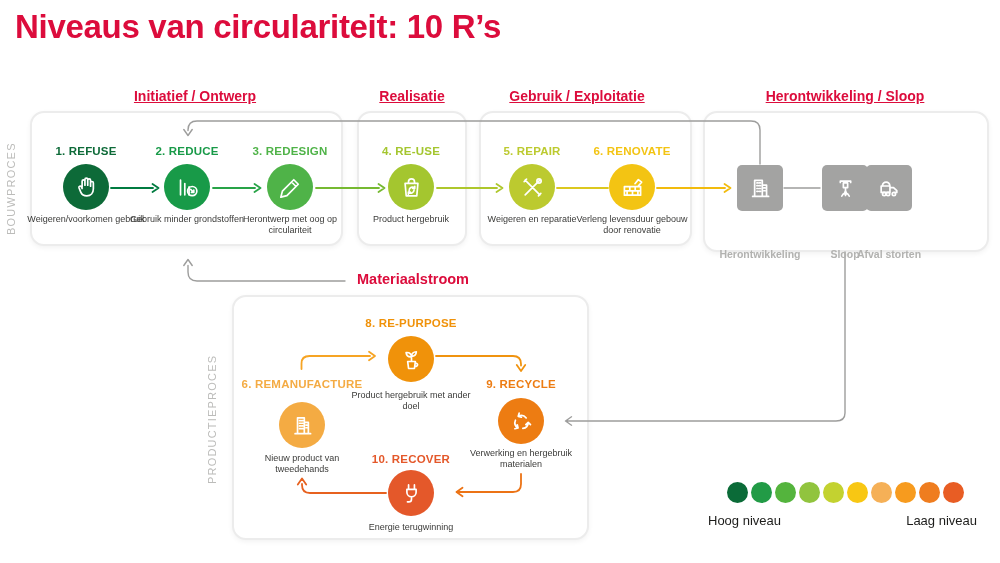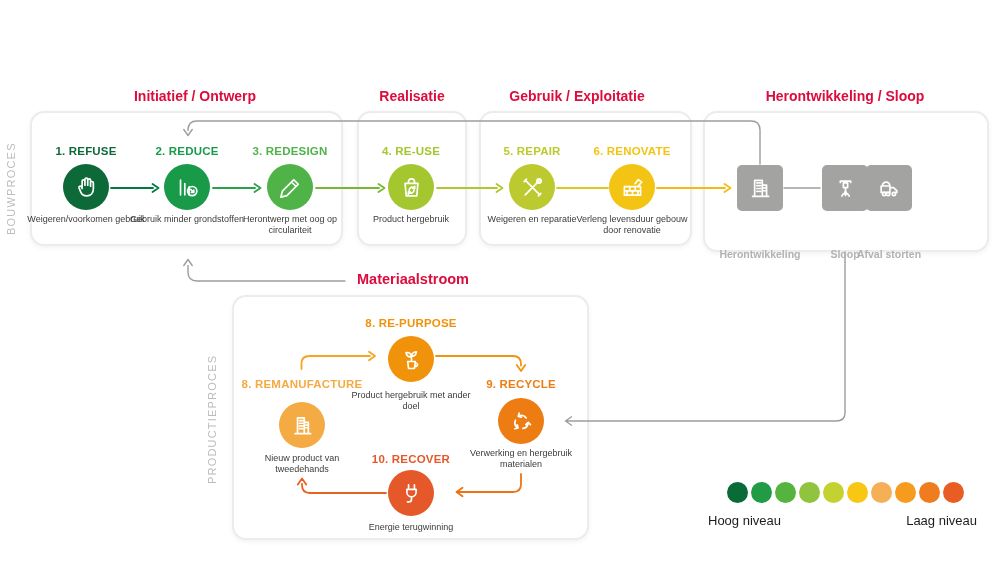--- a/index.html
+++ b/index.html
@@ -1,19 +1,19 @@
 <!DOCTYPE html>
 <html><head>
 <meta charset="utf-8">
 <style>
   html,body{margin:0;padding:0;background:#fff;}
   .canvas{position:relative;width:1000px;height:563px;background:#fff;overflow:hidden;
           font-family:"Liberation Sans",sans-serif;}
   .title{position:absolute;left:15px;top:8px;font-size:33px;font-weight:bold;letter-spacing:-0.3px;margin:0;}
-  .phase{position:absolute;top:88px;font-size:14px;font-weight:bold;text-align:center;}
+  .phase{position:absolute;top:88px;font-size:14px;font-weight:bold;text-align:center;text-decoration:underline;}
   .vlabel{position:absolute;writing-mode:vertical-rl;transform:rotate(180deg);
           font-size:11px;letter-spacing:1.2px;color:#bcbcba;text-align:center;}
   .panel{position:absolute;background:#fff;border:2px solid #ececec;border-radius:14px;
          box-shadow:0 2px 5px rgba(0,0,0,.05);box-sizing:border-box;z-index:1;}
   .wires{position:absolute;left:0;top:0;z-index:2;pointer-events:none;}
   .wires path{fill:none;stroke-linecap:round;stroke-linejoin:round;}
   .step{position:absolute;width:150px;display:flex;flex-direction:column;align-items:center;z-index:3;}
   .step-label{font-size:11.5px;font-weight:bold;letter-spacing:.2px;line-height:12px;text-align:center;}
   .circle{width:46px;height:46px;border-radius:50%;display:flex;align-items:center;justify-content:center;margin-top:7px;}
   .square{width:46px;height:46px;border-radius:5px;background:#a3a3a2;display:flex;align-items:center;justify-content:center;}
@@ -24,20 +24,21 @@
   .mstroom{position:absolute;left:357px;top:271px;font-size:14.5px;font-weight:bold;}
   .legend-dots{position:absolute;left:727px;top:482px;display:flex;gap:3px;}
   .dot{width:21px;height:21px;border-radius:50%;}
   .legend-label{position:absolute;top:513px;font-size:13px;color:#1d1d1b;}
 </style>
 </head>
 <body>
 
 <div class="canvas">
 
+  <h1 class="title" style="color: rgb(220, 12, 60);">Niveaus van circulariteit: 10 R’s</h1>
 
   <div class="phase" style="left: 95px; width: 200px; color: rgb(220, 12, 60);">Initiatief / Ontwerp</div>
   <div class="phase" style="left: 342px; width: 140px; color: rgb(220, 12, 60);">Realisatie</div>
   <div class="phase" style="left: 477px; width: 200px; color: rgb(220, 12, 60);">Gebruik / Exploitatie</div>
   <div class="phase" style="left: 700px; width: 290px; color: rgb(220, 12, 60);">Herontwikkeling / Sloop</div>
 
   <div class="vlabel" style="left:5px;top:133px;height:112px">BOUWPROCES</div>
   <div class="vlabel" style="left:206px;top:356px;height:128px">PRODUCTIEPROCES</div>
 
   <div class="panel" style="left:30px;top:111px;width:313px;height:135px"></div>
@@ -164,21 +165,21 @@
     <div class="step-label" style="color: rgb(240, 146, 10);">8. RE-PURPOSE</div>
     <div class="circle" style="margin-top: 7px; background: rgb(240, 146, 10);">
       <svg class="icon" viewBox="0 0 24 24">
           <path d="M8.6 13.8h6.8l-.8 6.2H9.4zM12 13.8V9.2M12 9.6C9.1 9.9 7.5 8.3 7.2 5.8c2.8-.3 4.5 1.2 4.8 3.8zM12 9.2c.2-2.7 1.7-4 4.3-4.1-.1 2.5-1.6 4-4.3 4.1zM15.4 15.3c1.2-.1 2 .5 2 1.4 0 .9-.9 1.5-2.3 1.4"></path>
         </svg>
     </div>
     <div class="step-desc" style="margin-top:8px">Product hergebruik met ander doel</div>
   </div>
 
   <div class="step" style="left:227px;top:378px">
-    <div class="step-label" style="color: rgb(244, 171, 67);">8. REMANUFACTURE</div>
+    <div class="step-label" style="color: rgb(244, 171, 67);">6. REMANUFACTURE</div>
     <div class="circle" style="margin-top: 12px; background: rgb(244, 171, 67);">
       <svg class="icon" viewBox="0 0 24 24">
           <path d="M7.6 19.3V5.2h6v14.1M13.6 9.3h3.6v10M5.4 19.3h13.8M9.4 7.6h.9M11.3 7.6h.9M9.4 10h.9M11.3 10h.9M9.4 12.4h.9M11.3 12.4h.9M9.4 14.8h.9M11.3 14.8h.9M15.1 11.6h.9M15.1 14h.9"></path>
         </svg>
     </div>
     <div class="step-desc" style="margin-top:5px">Nieuw product van tweedehands</div>
   </div>
 
   <div class="step" style="left:446px;top:378px">
     <div class="step-label" style="color: rgb(237, 124, 18);">9. RECYCLE</div>

